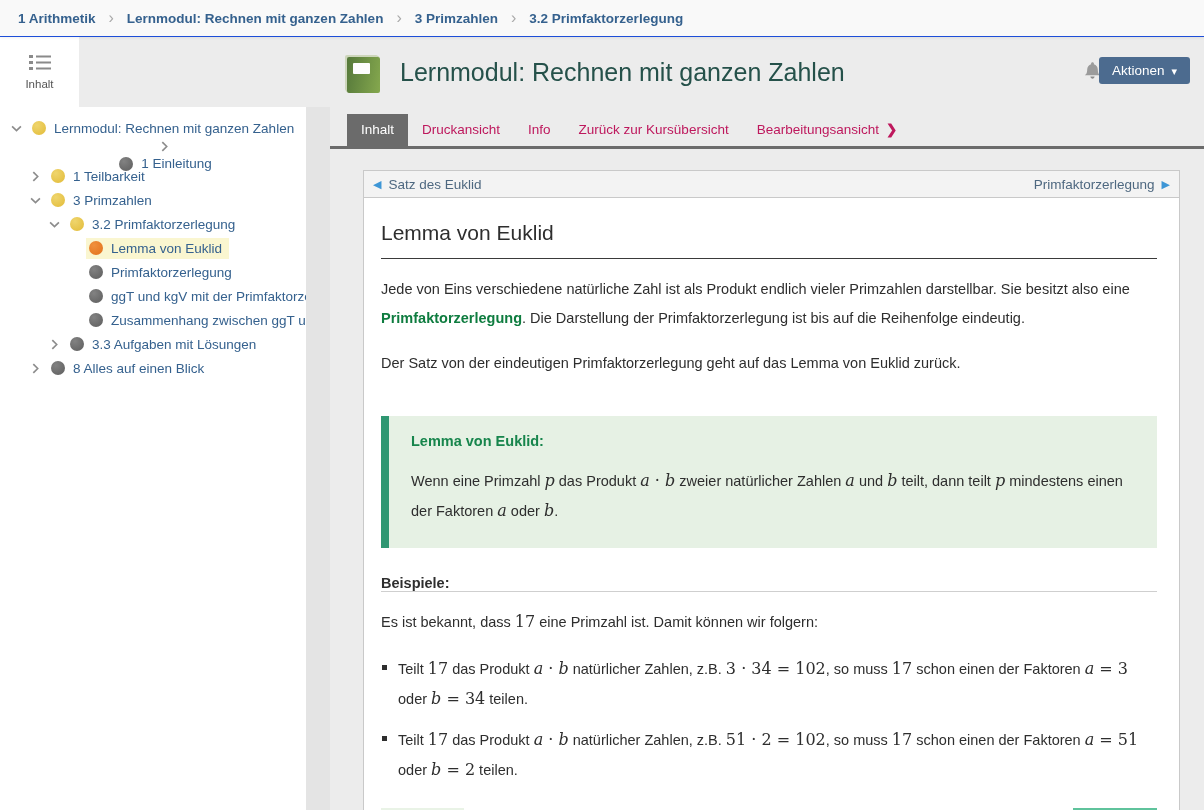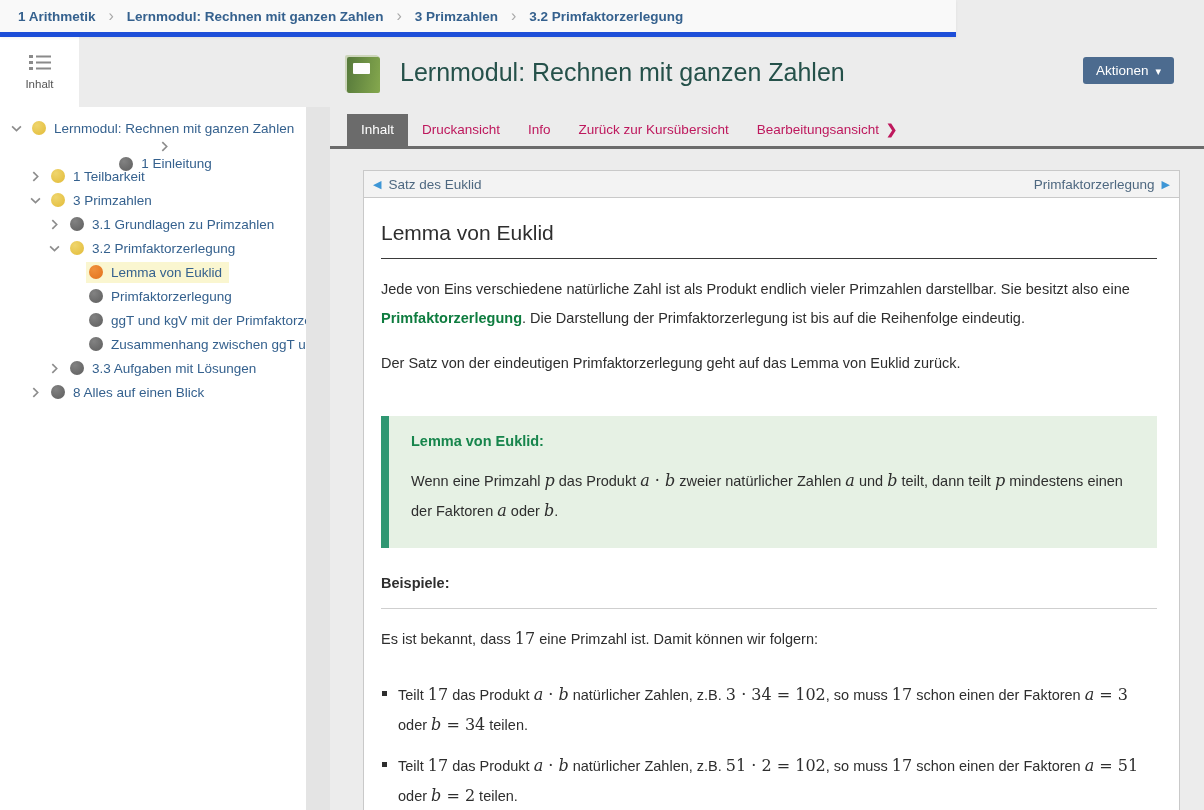--- a/index.html
+++ b/index.html
@@ -1,21 +1,21 @@
 <!DOCTYPE html>
 <html><head>
 <meta charset="utf-8">
 <style>
   *{box-sizing:border-box;margin:0;padding:0}
   html,body{width:1204px;height:810px;overflow:hidden;background:#ececec;
     font-family:"Liberation Sans",sans-serif;color:#2e2e2e}
 
   
-  .topbar{position:absolute;top:0;left:0;width:956px;height:37px;background:#f9f9f9;
-    border-bottom:5px solid #1d4ed8;box-shadow:0 1px 3px rgba(0,0,0,.06);
+  .topbar{position:absolute;top:0;left:0;width:1204px;height:37px;background:#f9f9f9;
+    border-bottom:1px solid #1d4ed8;box-shadow:0 1px 3px rgba(0,0,0,.06);
     display:flex;align-items:center;padding:0 18px;z-index:6;white-space:nowrap}
   .crumb{color:#35618e;font-size:13.5px;font-weight:700;cursor:pointer}
   .crumb-sep{color:#aaa;margin:0 13px;font-size:16px;line-height:1}
 
   
   .sidebar{position:absolute;top:37px;left:0;width:330px;height:773px;background:#e4e4e4}
   .sidebar-tabs{height:70px;background:#ececec;position:relative}
   .sidebar-tab{position:absolute;left:0;top:0;width:79px;height:70px;background:#fff;
     display:flex;flex-direction:column;align-items:center;justify-content:center;gap:7px;cursor:pointer}
   .sidebar-tab-label{font-size:11.5px;color:#555}
@@ -36,21 +36,21 @@
   
   .main{position:absolute;top:37px;left:330px;width:874px;height:773px;background:#ececec}
   .obj-header{position:relative;height:76px}
   .book-icon{position:absolute;left:17px;top:20px;width:33px;height:36px;border-radius:2px;
     background:linear-gradient(100deg,#55783a 0%,#85a84e 100%);
     box-shadow:-2px -2px 0 0 #cdd6bb,-1px -1px 0 0 #a9bb87}
   .book-icon .book-label{position:absolute;left:6px;top:6px;width:17px;height:11px;
     background:#fdfdfd;border-radius:1px}
   .obj-title{position:absolute;left:70px;top:21px;font-size:25px;font-weight:400;color:#25514a}
   .bell{position:absolute;right:103px;top:24px;cursor:pointer}
-  .actions-btn{position:absolute;right:30px;top:20px;background:#4c6b8f;color:#fff;
+  .actions-btn{position:absolute;right:14px;top:20px;background:#4c6b8f;color:#fff;
     font-size:13.5px;font-family:inherit;padding:6px 13px;border:0;border-radius:3px;cursor:pointer}
   .actions-btn .caret{margin-left:7px;font-size:11px}
 
   .tabsrow{padding-left:17px;display:flex;align-items:flex-end;height:33px}
   .tab{font-size:13.5px;padding:8px 14px 9px;color:#be185d;cursor:pointer}
   .tab.active{background:#6b6b6b;color:#fff}
   .tab .tab-chev{margin-left:7px;font-weight:700}
   .tabs-underline{height:3px;background:#6b6b6b}
 
   
@@ -65,22 +65,22 @@
     border-bottom:1px solid #3a3a3a;margin-bottom:16px}
   .para{font-size:14.5px;line-height:29px;margin-bottom:16px}
   .glossary-link{color:#0e7c3f;font-weight:700;cursor:pointer}
   .mvar{font-family:"DejaVu Serif",serif;font-style:italic;font-size:16px}
   .mnum{font-family:"DejaVu Serif",serif;font-size:16px}
   .callout{background:#e6f1e4;border-left:8px solid #2f9772;padding:17px 20px 22px 22px;
     margin:38px 0 27px}
   .callout-title{color:#17854c;font-weight:700;font-size:14.5px;margin-bottom:17px}
   .callout-body{font-size:14.5px;line-height:29px}
   .subhead{font-weight:700;font-size:14.5px;border-bottom:1px solid #cfcfcf;
-    padding-bottom:17px;margin:26px 0 15px}
-  ul.examples{list-style:none;margin-top:26px}
+    padding-bottom:0;margin:26px 0 15px}
+  ul.examples{list-style:none;margin-top:17px}
   li.example{position:relative;padding-left:17px;font-size:14.5px;line-height:29px;
     margin-bottom:11px}
   .bullet-sq{position:absolute;left:1px;top:11px;width:5px;height:5px;background:#2e2e2e}
   .footer-row{display:flex;justify-content:space-between;margin-top:23px}
   .btn-quellen{background:#e9f3e6;color:#15267e;font-weight:700;font-size:14.5px;
     font-family:inherit;padding:8px 15px;border:0;cursor:pointer}
   .btn-glossar{background:#5fc39c;color:#15267e;font-weight:700;font-size:14.5px;
     font-family:inherit;padding:8px 15px;border:0;cursor:pointer}
 </style>
 </head>
@@ -149,31 +149,20 @@
           <svg width="11" height="11" viewBox="0 0 10 10">
             <path d="M3 1l4 4-4 4" fill="none" stroke="#8c8c8c" stroke-width="1.5"></path>
           </svg>
         </span>
         <span class="node">
           <span class="dot yellow"></span>
           <span>3 Primzahlen</span>
         </span>
       </div>
       <div class="tree-row" style="padding-left: 48px;">
-        <span class="chev">
-          <svg width="11" height="11" viewBox="0 0 10 10">
-            <path d="M3 1l4 4-4 4" fill="none" stroke="#8c8c8c" stroke-width="1.5"></path>
-          </svg>
-        </span>
-        <span class="node">
-          <span class="dot gray"></span>
-          <span>3.1 Grundlagen zu Primzahlen</span>
-        </span>
-      </div>
-      <div class="tree-row" style="padding-left: 48px;">
         <span class="chev down">
           <svg width="11" height="11" viewBox="0 0 10 10">
             <path d="M3 1l4 4-4 4" fill="none" stroke="#8c8c8c" stroke-width="1.5"></path>
           </svg>
         </span>
         <span class="node">
           <span class="dot yellow"></span>
           <span>3.2 Primfaktorzerlegung</span>
         </span>
       </div>

